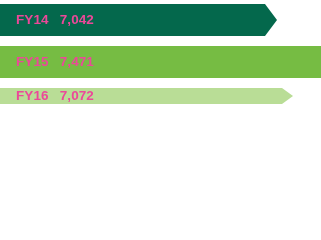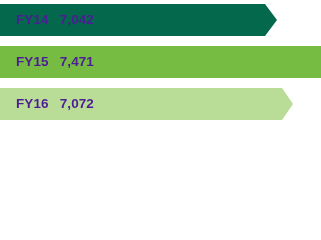--- a/index.html
+++ b/index.html
@@ -30,21 +30,21 @@
     top: 0;
     height: 100%;
     width: 100%;
     display: block;
   }
   .bar-label {
     position: absolute;
     left: 16px;
     top: 50%;
     transform: translateY(-50%);
-    color: #4c1d95;
+    color: #ec4899;
     font-family: "Liberation Sans", sans-serif;
     font-weight: bold;
     font-size: 13.5px;
     line-height: 1;
     white-space: nowrap;
     letter-spacing: 0.1px;
   }
   .bar-label .period {
     display: inline-block;
   }
@@ -69,21 +69,21 @@
 
   <div class="bar-row" style="top:46px; height:32px; width:314px;padding-left:36px;">
     <svg class="bar-shape" viewBox="0 0 314 32" preserveAspectRatio="none" xmlns="http://www.w3.org/2000/svg">
       <polygon points="0,0 302,0 314,16 302,32 0,32" fill="#76BC43"></polygon>
     </svg>
     <div class="bar-label">
       <span class="period">FY15</span><span class="value">7,471</span>
     </div>
   </div>
 
-  <div class="bar-row" style="top:88px; height:32px; width:293px;">
+  <div class="bar-row" style="top:88px; height:16px; width:293px;">
     <svg class="bar-shape" viewBox="0 0 293 32" preserveAspectRatio="none" xmlns="http://www.w3.org/2000/svg">
       <polygon points="0,0 282,0 293,16 282,32 0,32" fill="#B9DD96"></polygon>
     </svg>
     <div class="bar-label">
       <span class="period">FY16</span><span class="value">7,072</span>
     </div>
   </div>
 
 </div>
 

